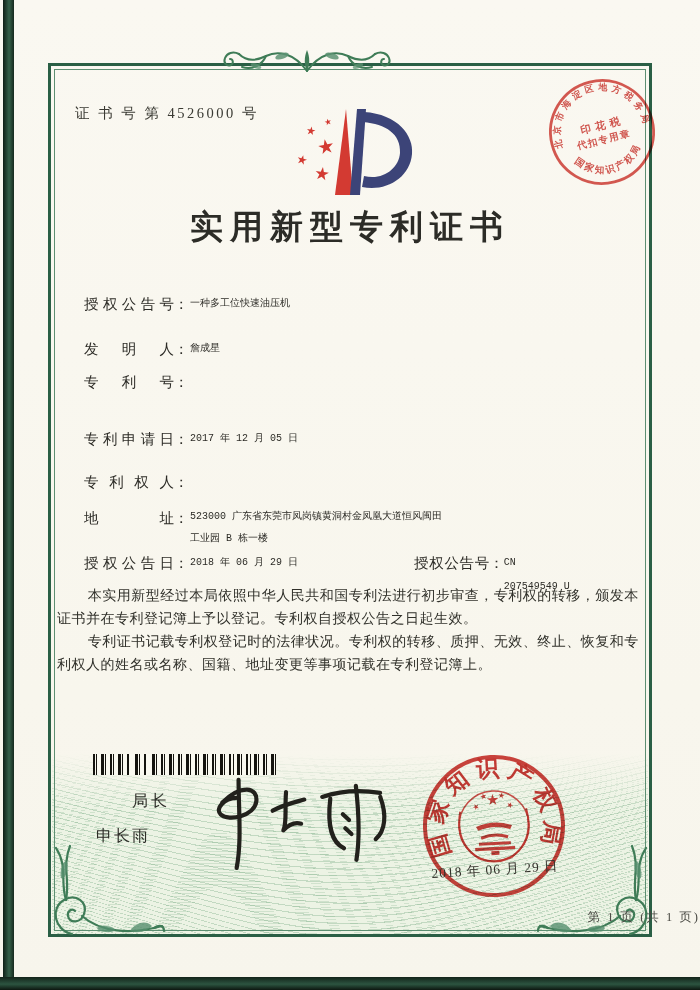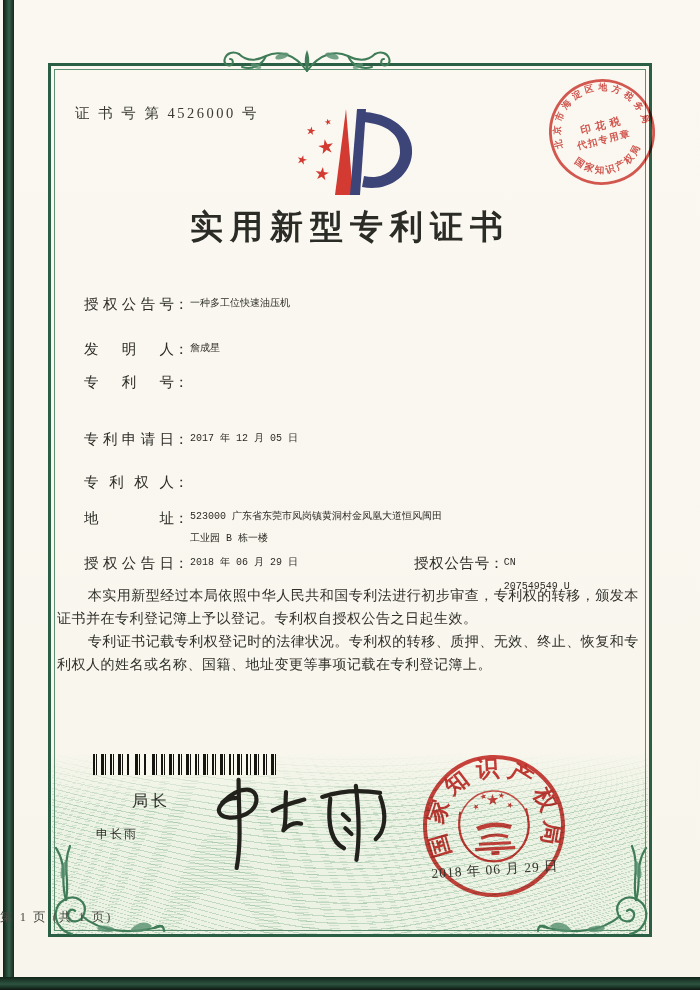--- a/index.html
+++ b/index.html
@@ -49,32 +49,32 @@
   .barcode { position:absolute; left:93px; top:754px; width:183px; height:21px;
     background-color:rgba(250,248,240,.92);
     background-image:repeating-linear-gradient(90deg,
       #15140f 0 2px, transparent 2px 3.5px,
       #15140f 3.5px 4.5px, transparent 4.5px 8px,
       #15140f 8px 11px, transparent 11px 12.5px,
       #15140f 12.5px 13.5px, transparent 13.5px 17px); }
 
   .signer-title { position:absolute; left:96px; top:791px; font-size:16px;
                   letter-spacing:3px; color:#2c2c27;margin-left:36px; }
-  .signer-name  { position:absolute; left:96px; top:826px; font-size:12px;
+  .signer-name  { position:absolute; left:96px; top:826px; font-size:16px;
                   letter-spacing:2px; color:#2c2c27; }
   .signature { position:absolute; left:185px; top:770px; transform:rotate(-2deg); }
 
   .seal { position:absolute; left:412px; top:744px; }
   .seal svg, .stamp svg { mix-blend-mode:multiply; }
   .seal-date { position:absolute; left:414px; top:861px; width:162px; text-align:center;
                font-size:13.5px; letter-spacing:1px; color:#33312b;
                transform:rotate(-3.5deg); }
   .stamp { position:absolute; left:543px; top:73px; }
 
-  .footer { position:absolute; left:0; right:0; top:909px; text-align:left;
+  .footer { position:absolute; left:0; right:0; top:909px; text-align:right;
             font-size:12.5px; letter-spacing:2px; color:#4a4a44; }
 
   svg text { font-family:"Liberation Serif","DejaVu Serif",serif; }
   .ornament { position:absolute; }
 </style>
 </head>
 <body>
 
 <div id="page">
 

